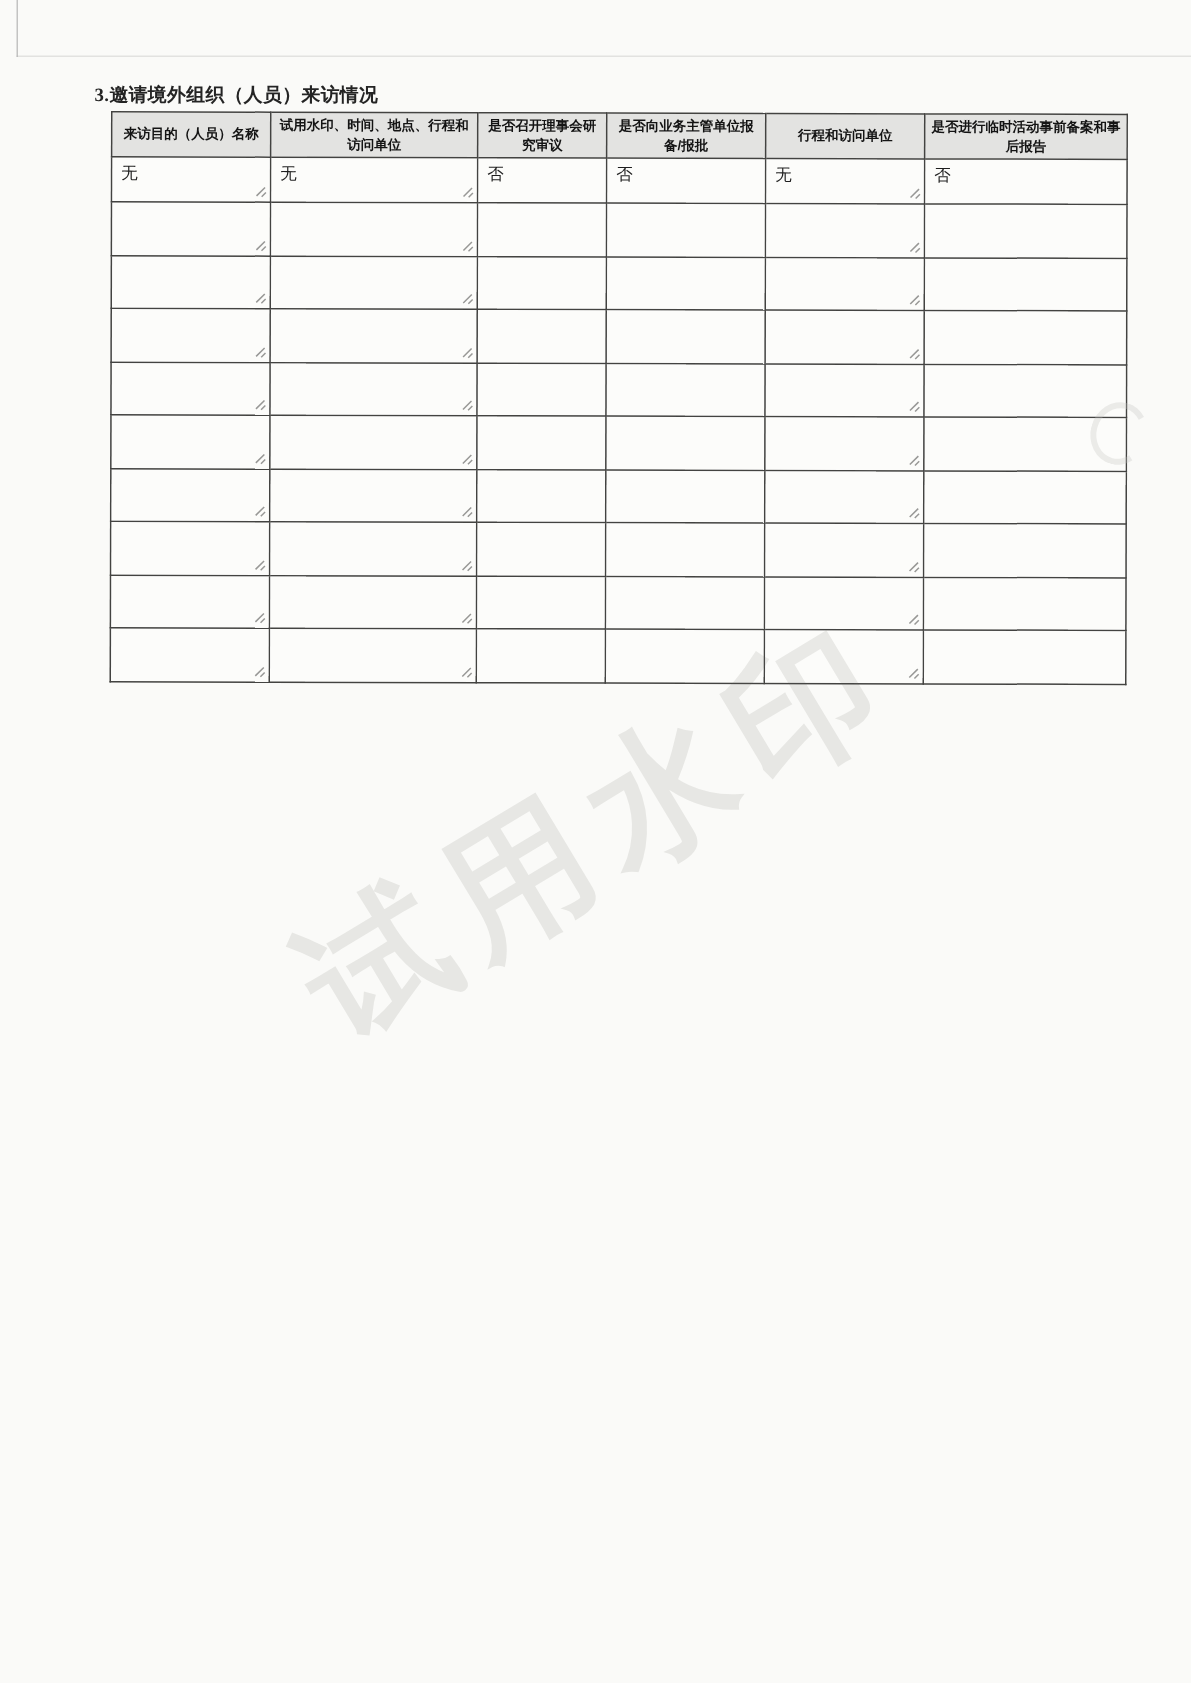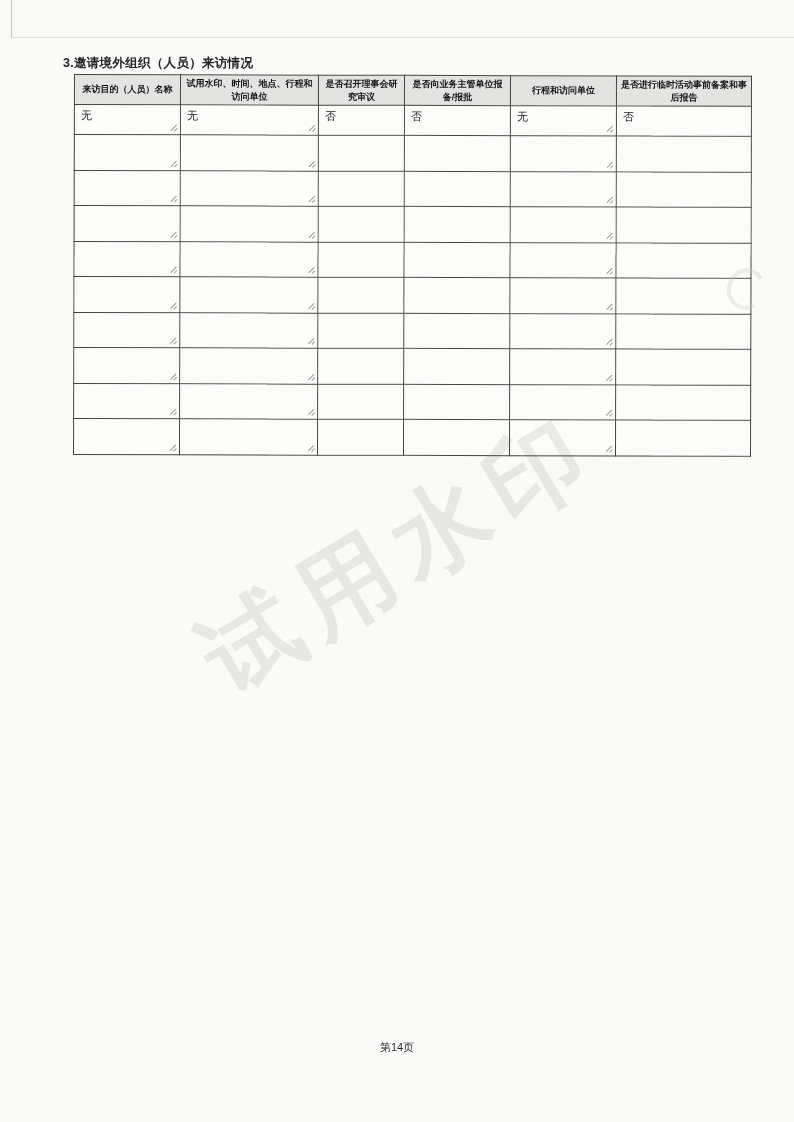--- a/index.html
+++ b/index.html
@@ -38,20 +38,21 @@
   
   .title {
     position: absolute;
     left: 63px;
     top: 55px;
     font-size: 12.5px;
     font-weight: 600;
     color: #242424;
     letter-spacing: 0.3px;
     white-space: nowrap;
+    font-family: Liberation Serif, serif;
   }
   
   table.grid {
     position: absolute;
     left: 74px;
     top: 74px;
     width: 677px;
     border-collapse: collapse;
     table-layout: fixed;
     transform: rotate(0.15deg);
@@ -249,15 +250,14 @@
           <td><span></span><span class="grip"></span></td>
           <td><span></span></td>
         </tr>
       </tbody>
   </table>
 
   <div class="watermark">试用水印</div>
 
   <div class="smudge"></div>
 
-  <div class="footer">第14页</div>
 
 </div>
 
 </body></html>

